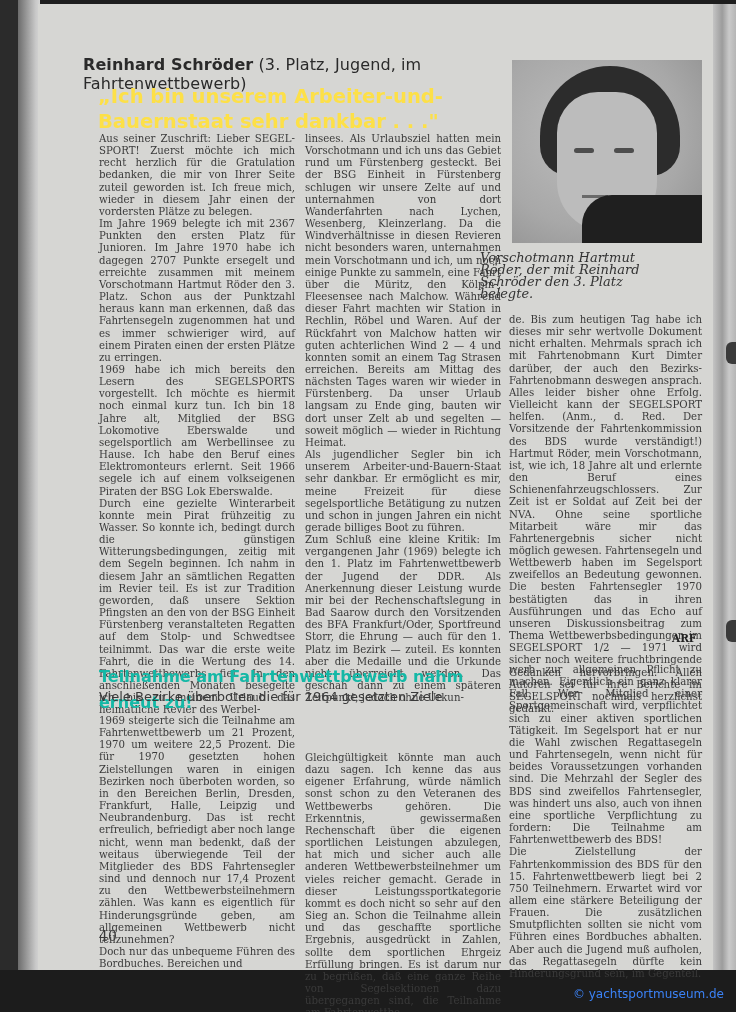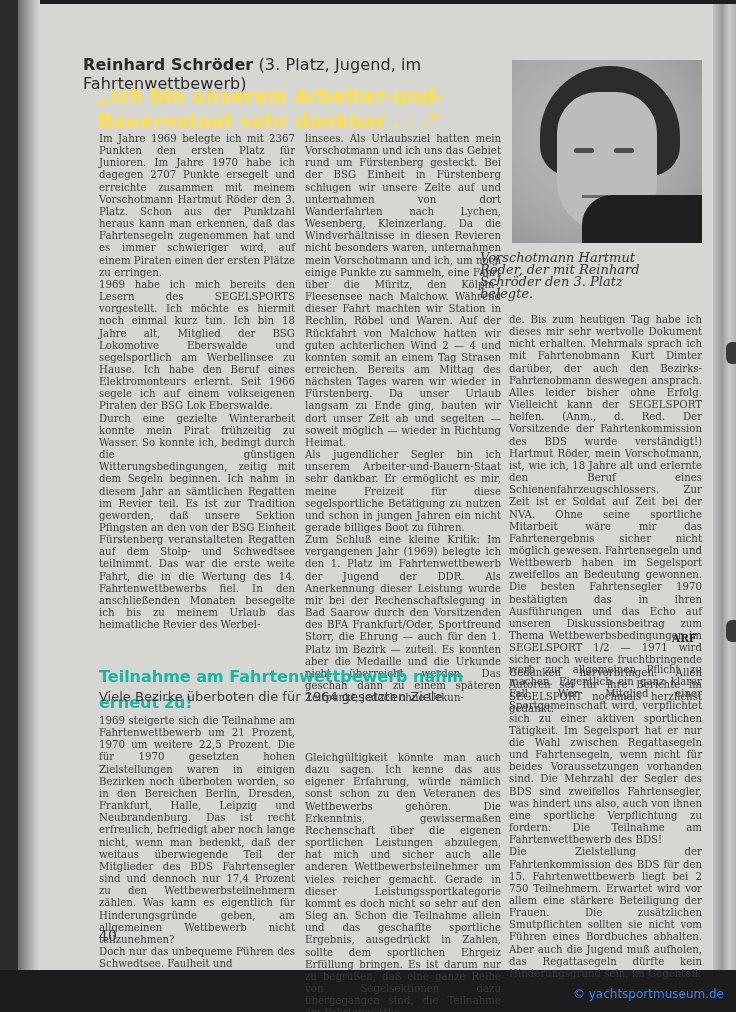--- a/index.html
+++ b/index.html
@@ -78,20 +78,21 @@
 <div class="page"></div>
 <div class="page-shadow-right"></div>
 <div class="binder-hole" style="top:342px"></div>
 <div class="binder-hole" style="top:620px"></div>
 <div class="bottom-strip"></div>
 
 <div class="byline"><b>Reinhard Schröder</b><span> (3. Platz, Jugend, im Fahrtenwettbewerb)</span></div>
 <div class="headline">„Ich bin unserem Arbeiter-und-Bauernstaat sehr dankbar . . ."</div>
 
 <div class="col col1">
+  <p>Aus seiner Zuschrift: Lieber SEGEL-SPORT! Zuerst möchte ich mich recht herzlich für die Gratulation bedanken, die mir von Ihrer Seite zuteil geworden ist. Ich freue mich, wieder in diesem Jahr einen der vordersten Plätze zu belegen.</p>
   <p>Im Jahre 1969 belegte ich mit 2367 Punkten den ersten Platz für Junioren. Im Jahre 1970 habe ich dagegen 2707 Punkte ersegelt und erreichte zusammen mit meinem Vorschotmann Hartmut Röder den 3. Platz. Schon aus der Punktzahl heraus kann man erkennen, daß das Fahrtensegeln zugenommen hat und es immer schwieriger wird, auf einem Piraten einen der ersten Plätze zu erringen.</p>
   <p>1969 habe ich mich bereits den Lesern des SEGELSPORTS vorgestellt. Ich möchte es hiermit noch einmal kurz tun. Ich bin 18 Jahre alt, Mitglied der BSG Lokomotive Eberswalde und segelsportlich am Werbellinsee zu Hause. Ich habe den Beruf eines Elektromonteurs erlernt. Seit 1966 segele ich auf einem volkseigenen Piraten der BSG Lok Eberswalde.</p>
   <p>Durch eine gezielte Winterarbeit konnte mein Pirat frühzeitig zu Wasser. So konnte ich, bedingt durch die günstigen Witterungsbedingungen, zeitig mit dem Segeln beginnen. Ich nahm in diesem Jahr an sämtlichen Regatten im Revier teil. Es ist zur Tradition geworden, daß unsere Sektion Pfingsten an den von der BSG Einheit Fürstenberg veranstalteten Regatten auf dem Stolp- und Schwedtsee teilnimmt. Das war die erste weite Fahrt, die in die Wertung des 14. Fahrtenwettbewerbs fiel. In den anschließenden Monaten besegelte ich bis zu meinem Urlaub das heimatliche Revier des Werbel-</p>
 </div>
 <div class="col col2">
   <p>linsees. Als Urlaubsziel hatten mein Vorschotmann und ich uns das Gebiet rund um Fürstenberg gesteckt. Bei der BSG Einheit in Fürstenberg schlugen wir unsere Zelte auf und unternahmen von dort Wanderfahrten nach Lychen, Wesenberg, Kleinzerlang. Da die Windverhältnisse in diesen Revieren nicht besonders waren, unternahmen mein Vorschotmann und ich, um noch einige Punkte zu sammeln, eine Fahrt über die Müritz, den Kölpin-, Fleesensee nach Malchow. Während dieser Fahrt machten wir Station in Rechlin, Röbel und Waren. Auf der Rückfahrt von Malchow hatten wir guten achterlichen Wind 2 — 4 und konnten somit an einem Tag Strasen erreichen. Bereits am Mittag des nächsten Tages waren wir wieder in Fürstenberg. Da unser Urlaub langsam zu Ende ging, bauten wir dort unser Zelt ab und segelten — soweit möglich — wieder in Richtung Heimat.</p>
   <p>Als jugendlicher Segler bin ich unserem Arbeiter-und-Bauern-Staat sehr dankbar. Er ermöglicht es mir, meine Freizeit für diese segelsportliche Betätigung zu nutzen und schon in jungen Jahren ein nicht gerade billiges Boot zu führen.</p>
   <p>Zum Schluß eine kleine Kritik: Im vergangenen Jahr (1969) belegte ich den 1. Platz im Fahrtenwettbewerb der Jugend der DDR. Als Anerkennung dieser Leistung wurde mir bei der Rechenschaftslegung in Bad Saarow durch den Vorsitzenden des BFA Frankfurt/Oder, Sportfreund Storr, die Ehrung — auch für den 1. Platz im Bezirk — zuteil. Es konnten aber die Medaille und die Urkunde nicht überreicht werden. Das geschah dann zu einem späteren Zeitpunkt, jedoch ohne Urkun-</p>
 </div>
 
@@ -108,21 +109,21 @@
 <div class="col col3">
   <p>de. Bis zum heutigen Tag habe ich dieses mir sehr wertvolle Dokument nicht erhalten. Mehrmals sprach ich mit Fahrtenobmann Kurt Dimter darüber, der auch den Bezirks-Fahrtenobmann deswegen ansprach. Alles leider bisher ohne Erfolg. Vielleicht kann der SEGELSPORT helfen. (Anm., d. Red. Der Vorsitzende der Fahrtenkommission des BDS wurde verständigt!) Hartmut Röder, mein Vorschotmann, ist, wie ich, 18 Jahre alt und erlernte den Beruf eines Schienenfahrzeugschlossers. Zur Zeit ist er Soldat auf Zeit bei der NVA. Ohne seine sportliche Mitarbeit wäre mir das Fahrtenergebnis sicher nicht möglich gewesen. Fahrtensegeln und Wettbewerb haben im Segelsport zweifellos an Bedeutung gewonnen. Die besten Fahrtensegler 1970 bestätigten das in ihren Ausführungen und das Echo auf unseren Diskussionsbeitrag zum Thema Wettbewerbsbedingungen im SEGELSPORT 1/2 — 1971 wird sicher noch weitere fruchtbringende Gedanken hervorbringen. Allen Autoren sei für ihre Berichte im SEGELSPORT nochmals herzlichst gedankt.</p>
 </div>
 <div class="signature">ARF</div>
 
 <div class="h2">Teilnahme am Fahrtenwettbewerb nahm erneut zu!</div>
 <div class="subhead">Viele Bezirke überboten die für 1964 gesetzten Ziele</div>
 
 <div class="col col4">
   <p>1969 steigerte sich die Teilnahme am Fahrtenwettbewerb um 21 Prozent, 1970 um weitere 22,5 Prozent. Die für 1970 gesetzten hohen Zielstellungen waren in einigen Bezirken noch überboten worden, so in den Bereichen Berlin, Dresden, Frankfurt, Halle, Leipzig und Neubrandenburg. Das ist recht erfreulich, befriedigt aber noch lange nicht, wenn man bedenkt, daß der weitaus überwiegende Teil der Mitglieder des BDS Fahrtensegler sind und dennoch nur 17,4 Prozent zu den Wettbewerbsteilnehmern zählen. Was kann es eigentlich für Hinderungsgründe geben, am allgemeinen Wettbewerb nicht teilzunehmen?</p>
-  <p>Doch nur das unbequeme Führen des Schwedtsee. Faulheit und</p>
+  <p>Doch nur das unbequeme Führen des Bordbuches. Bereichen und</p>
 </div>
 <div class="col col5">
   <p>Gleichgültigkeit könnte man auch dazu sagen. Ich kenne das aus eigener Erfahrung, würde nämlich sonst schon zu den Veteranen des Wettbewerbs gehören. Die Erkenntnis, gewissermaßen Rechenschaft über die eigenen sportlichen Leistungen abzulegen, hat mich und sicher auch alle anderen Wettbewerbsteilnehmer um vieles reicher gemacht. Gerade in dieser Leistungssportkategorie kommt es doch nicht so sehr auf den Sieg an. Schon die Teilnahme allein und das geschaffte sportliche Ergebnis, ausgedrückt in Zahlen, sollte dem sportlichen Ehrgeiz Erfüllung bringen. Es ist darum nur zu begrüßen, daß eine ganze Reihe von Segelsektionen dazu übergegangen sind, die Teilnahme am Fahrtenwettbe-</p>
 </div>
 <div class="col col6">
   <p>werb zur allgemeinen Pflicht zu machen. Eigentlich ein ganz klarer Fall. Wer Mitglied einer Sportgemeinschaft wird, verpflichtet sich zu einer aktiven sportlichen Tätigkeit. Im Segelsport hat er nur die Wahl zwischen Regattasegeln und Fahrtensegeln, wenn nicht für beides Voraussetzungen vorhanden sind. Die Mehrzahl der Segler des BDS sind zweifellos Fahrtensegler, was hindert uns also, auch von ihnen eine sportliche Verpflichtung zu fordern: Die Teilnahme am Fahrtenwettbewerb des BDS!</p>
   <p>Die Zielstellung der Fahrtenkommission des BDS für den 15. Fahrtenwettbewerb liegt bei 2 750 Teilnehmern. Erwartet wird vor allem eine stärkere Beteiligung der Frauen. Die zusätzlichen Smutpflichten sollten sie nicht vom Führen eines Bordbuches abhalten. Aber auch die Jugend muß aufholen, das Regattasegeln dürfte kein Hinderungsgrund sein, im Gegenteil.</p>
 </div>
 
 <div class="page-number">40</div>

